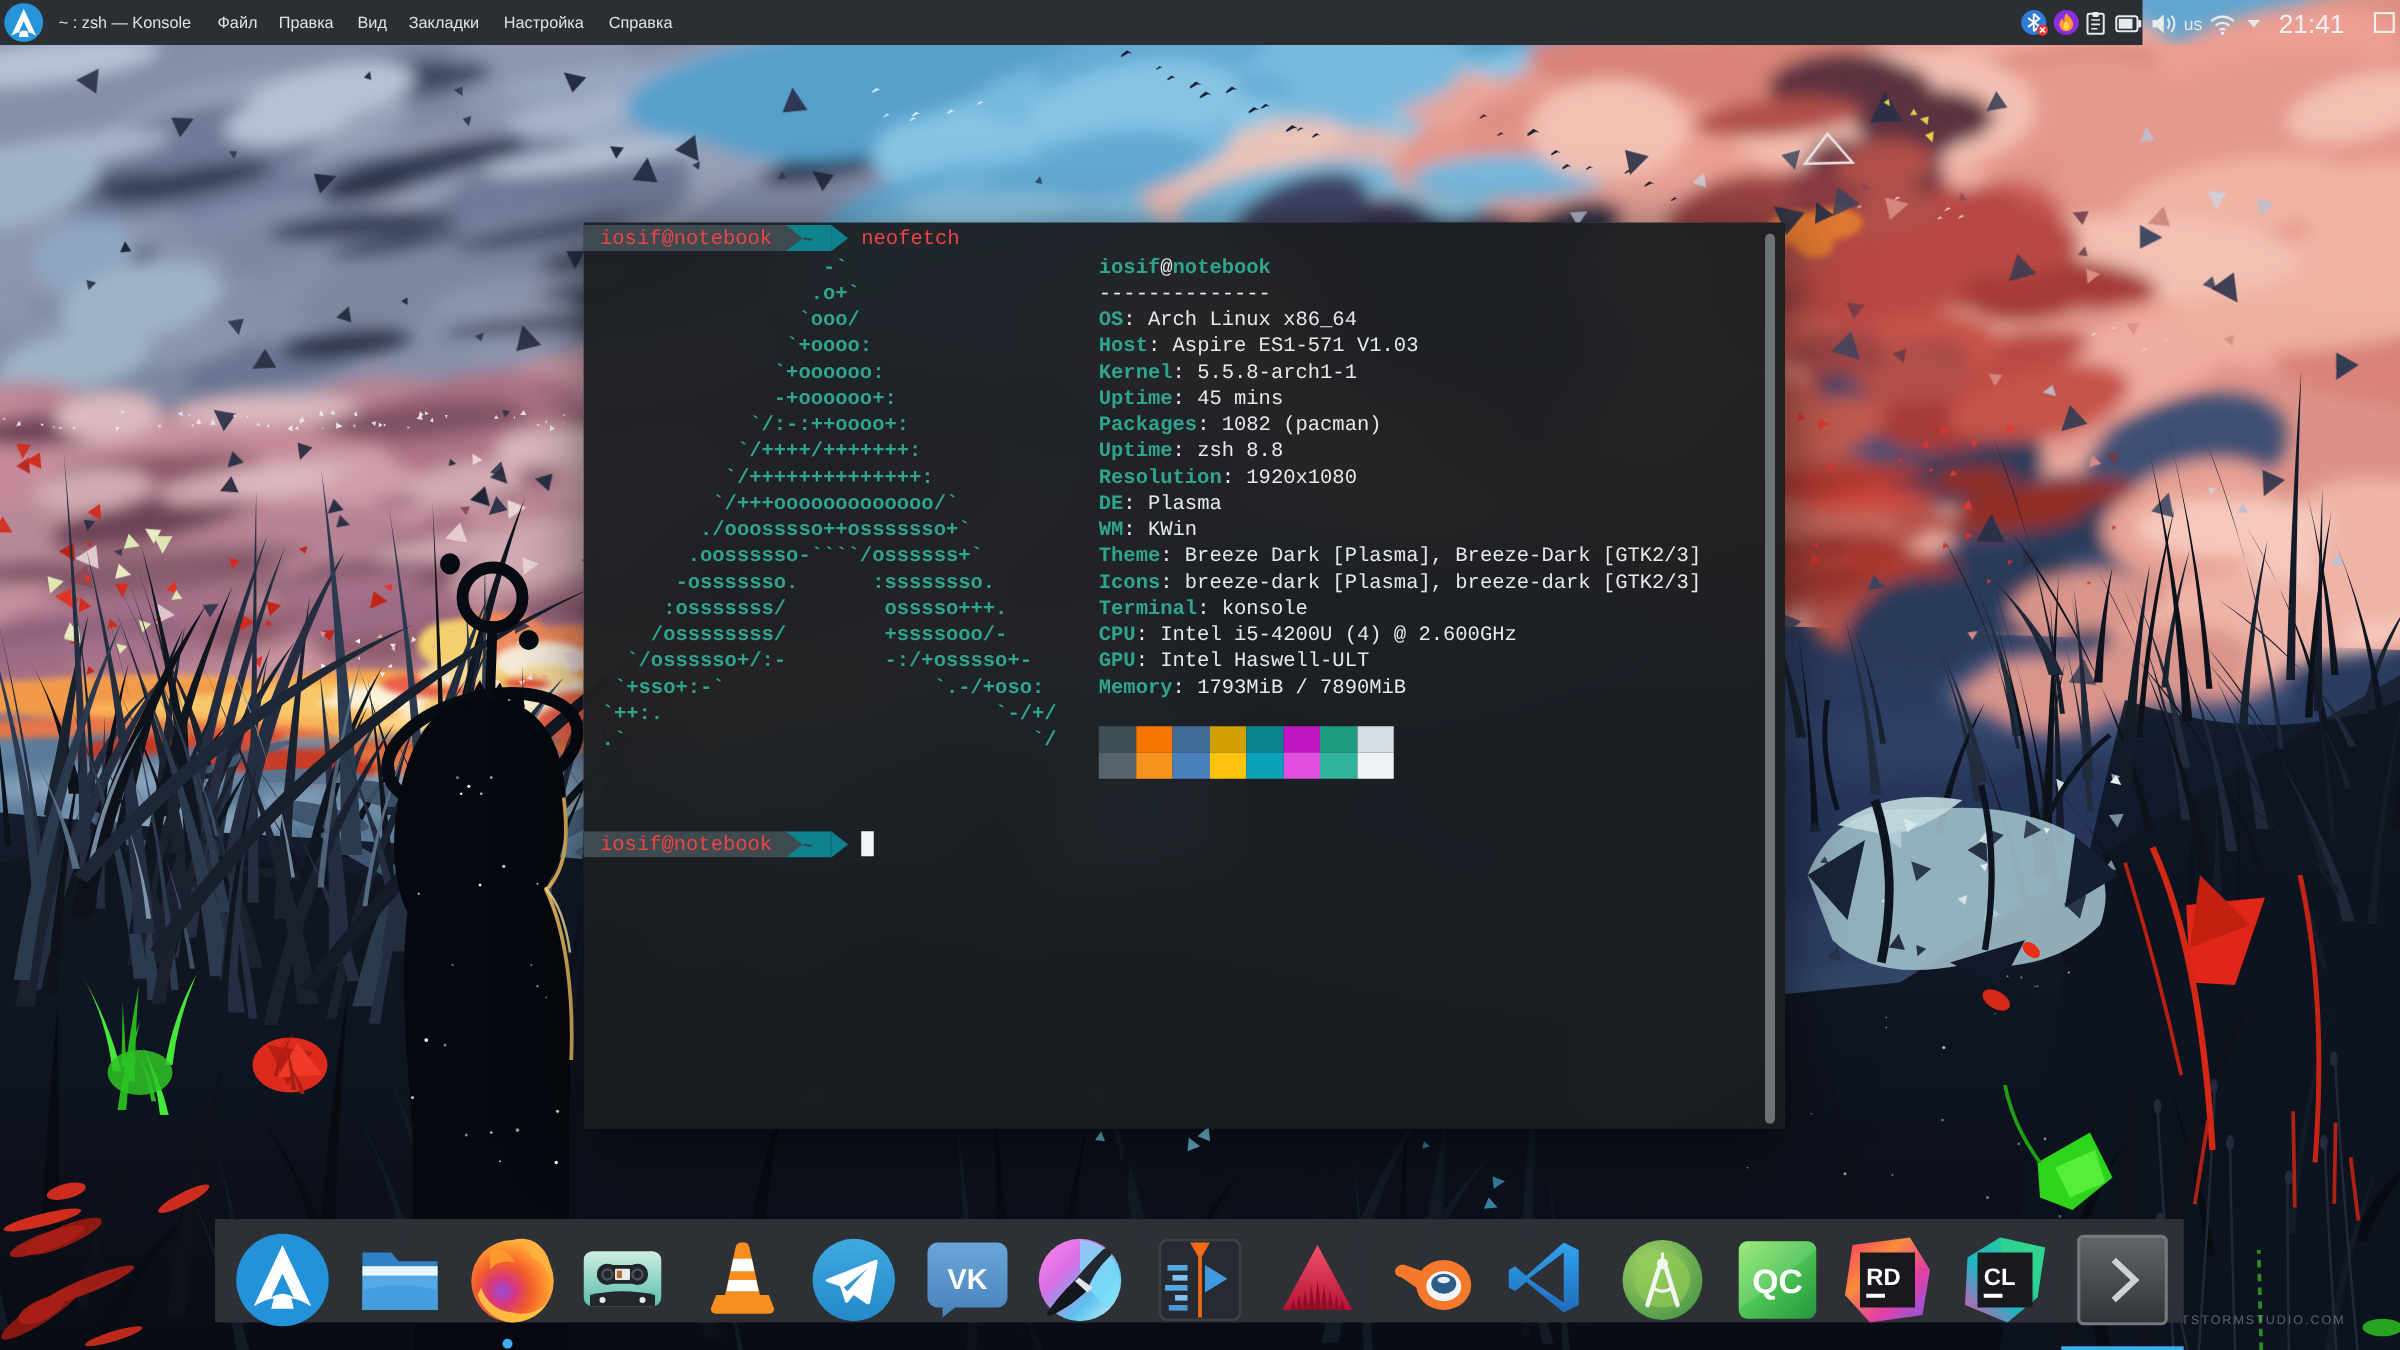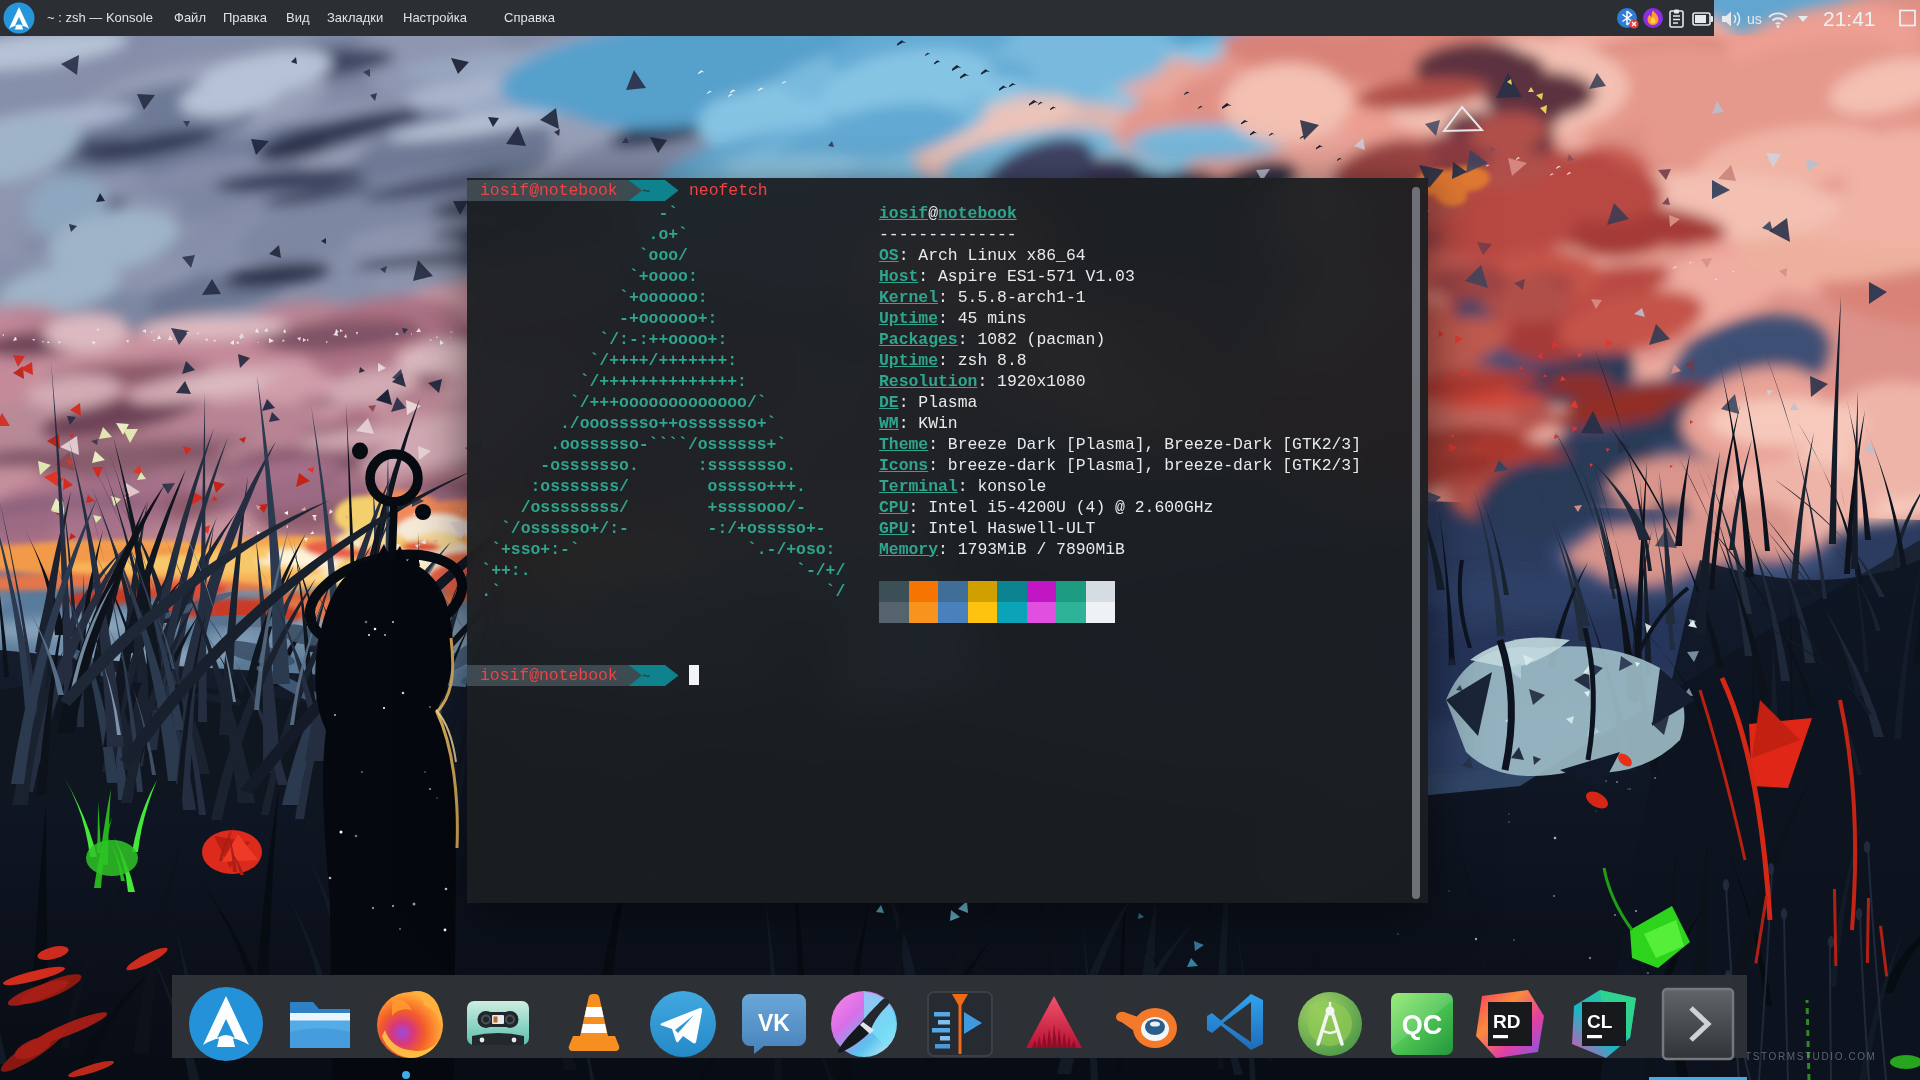--- a/index.html
+++ b/index.html
@@ -4,21 +4,21 @@
 html,body { width:1920px; height:1080px; overflow:hidden; background:#000; }
 body { font-family:"Liberation Sans",sans-serif; position:relative; }
 #wall { position:absolute; left:0; top:0; }
 #topbar { position:absolute; left:0; top:0; width:1714px; height:36px; background:#2b2f34;
   color:#dfe3e6; font-size:13px; z-index:40; }
 #term { position:absolute; left:467px; top:178px; width:961px; height:725px;
   background:rgba(26,29,33,0.95); -webkit-backdrop-filter:blur(26px); backdrop-filter:blur(26px);
   box-shadow:0 10px 50px rgba(0,0,0,0.55); z-index:20;
   font-family:"Liberation Mono",monospace; font-size:16.4px; line-height:21px; }
 #term pre { position:absolute; font-family:"Liberation Mono",monospace; font-size:16.4px; line-height:21px; }
-.k { color:#2fa58e; font-weight:bold;text-decoration:underline; }
+.k { color:#2fa58e; font-weight:bold; }
 .w { color:#e7eaeb; }
 #logo { left:4.5px; top:24.5px; color:#2fa58e; font-weight:bold; }
 #info { left:412px; top:24.5px; }
 .pal { position:absolute; left:412px; height:21px; display:flex; }
 .pal span { display:block; width:29.53px; height:21px; }
 .prow { position:absolute; left:0; }
 .ptext { position:absolute; color:#ef4444; }
 #dock { position:absolute; left:172px; top:975px; width:1575px; height:83px;
   background:rgba(46,50,55,0.97); z-index:30; }
 .ic { position:absolute; top:11px; }
@@ -1604,21 +1604,21 @@
       <circle cx="16" cy="16" r="15.5" fill="#2695d9"></circle>
       <path d="M16,5 L26,26.5 Q21.5,24 19,23.7 L20,27.5 L12,27.5 L13,23.7 Q10.5,24 6,26.5 Z" fill="#fbfdfe"></path>
       <path d="M16,15 L20,23.8 Q18,22.4 16,22.4 Q14,22.4 12,23.8 Z" fill="#2695d9"></path>
     </svg>
   <span style="position:absolute;left:47px;top:10px">~ : zsh — Konsole</span>
   <span style="position:absolute;left:174px;top:10px">Файл</span>
     <span style="position:absolute;left:223px;top:10px">Правка</span>
     <span style="position:absolute;left:286px;top:10px">Вид</span>
     <span style="position:absolute;left:327px;top:10px">Закладки</span>
     <span style="position:absolute;left:403px;top:10px">Настройка</span>
-    <span style="position:absolute;left:504px;top:10px">Справка</span>
+    <span style="position:absolute;left:487px;top:10px">Справка</span>
 
 <svg style="position:absolute;left:1616px;top:7px" width="300" height="24" viewBox="0 0 300 24">
   <circle cx="11" cy="11" r="10" fill="#2e7cd6"></circle>
   <path d="M11,4 V18 M11,4 L15.5,8 L6.5,14.5 M11,18 L15.5,14 L6.5,7.5" stroke="#fff" stroke-width="1.5" fill="none"></path>
   <circle cx="18" cy="17" r="4.5" fill="#e23b3b"></circle>
   <path d="M16,15 l4,4 m0,-4 l-4,4" stroke="#fff" stroke-width="1.3"></path>
   <circle cx="37" cy="11" r="10" fill="#8a2ee0"></circle>
   <path d="M37,3.5 c3,3 5.5,5.5 5.5,9 a5.5,5.5 0 0 1 -11,0 c0,-2 1,-3.5 2.2,-5 c0.3,1.2 1,2 2,2.4 c-0.4,-2.4 0,-4.8 1.3,-6.4 Z" fill="#ff9a2e"></path>
   <path d="M37,10 c1.4,1.4 2.4,2.6 2.4,4.2 a2.4,2.4 0 0 1 -4.8,0 c0,-1.6 1,-2.8 2.4,-4.2 Z" fill="#ffd54a"></path>
   <rect x="54" y="4" width="13" height="16" rx="1.5" stroke="#e6eaed" stroke-width="1.6" fill="none"></rect>

